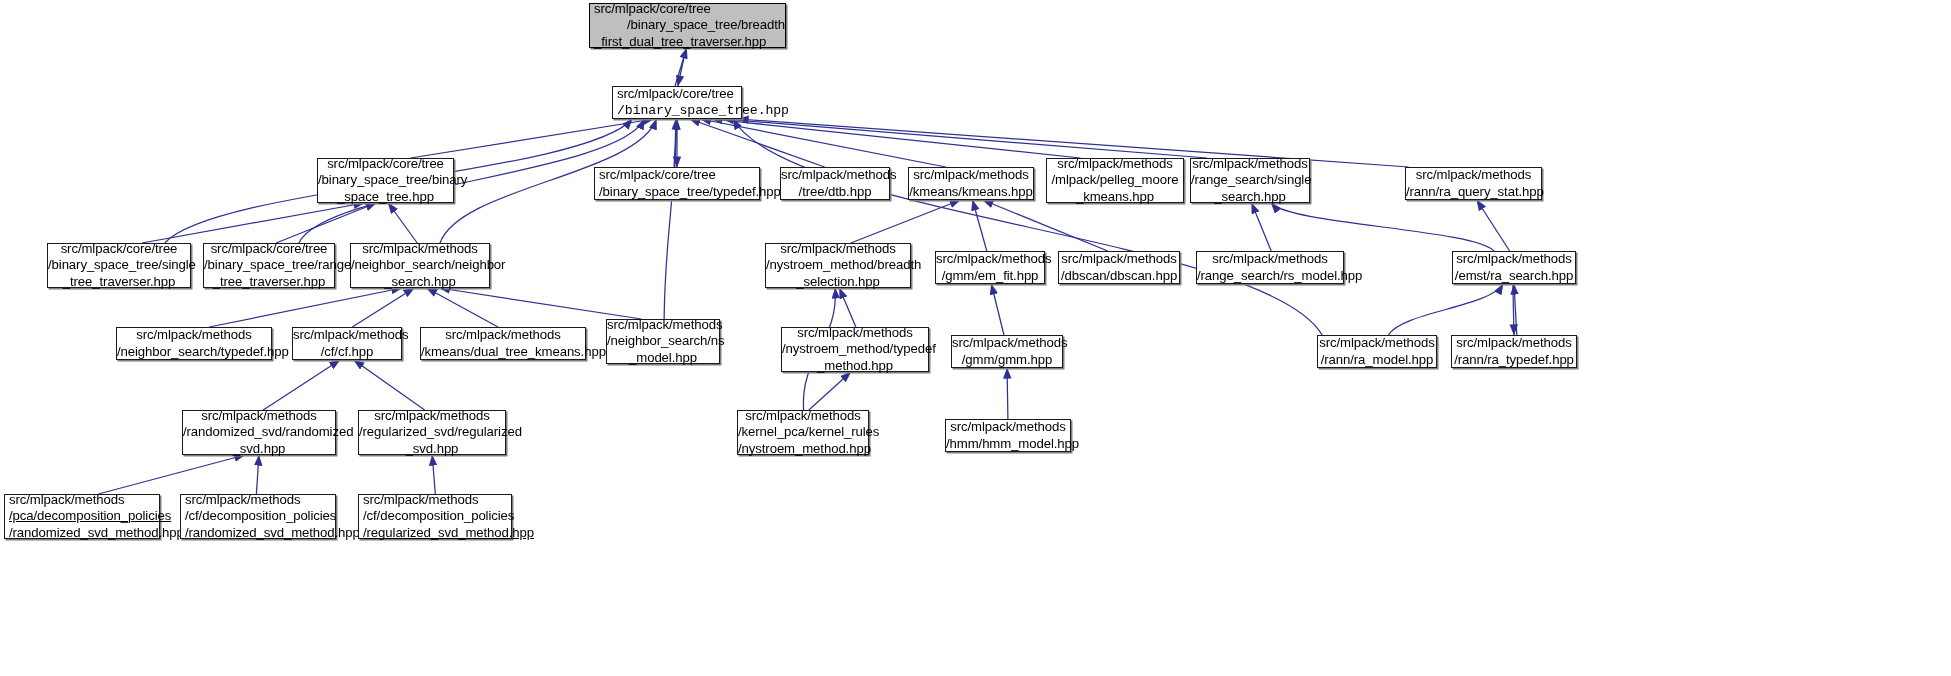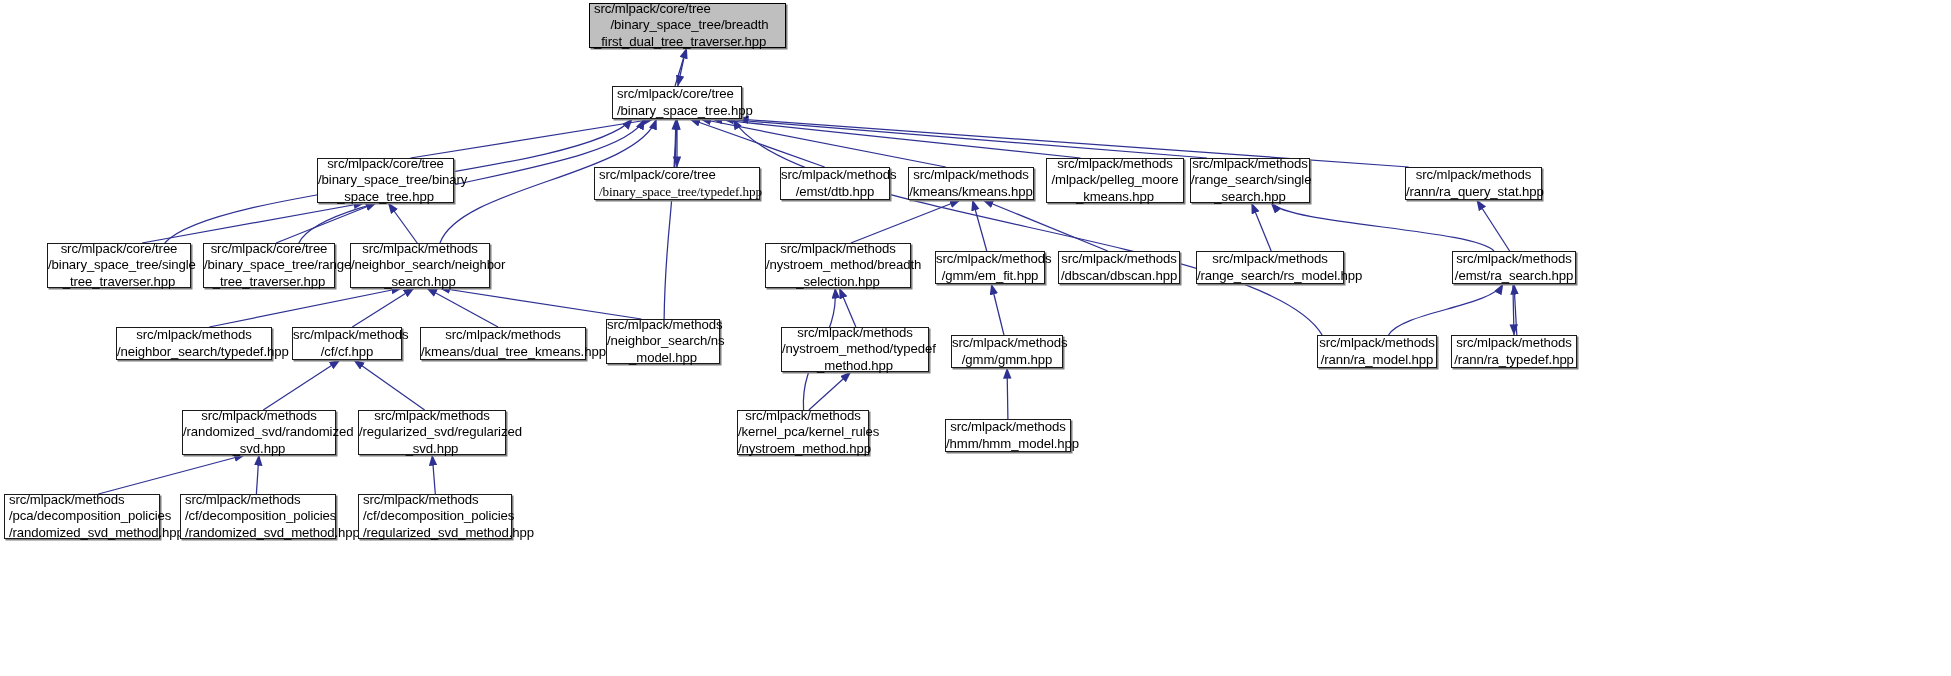--- a/index.html
+++ b/index.html
@@ -97,25 +97,25 @@
         <path d="M424.64,410 L353.8,360" marker-end="url(#arrow)"></path>
         <path d="M808.8399999999999,410 L850.84,372" marker-end="url(#arrow)"></path>
         <path d="M803.56,410 C800.324,355.1 838.436,342.9 835.2,288" marker-end="url(#arrow)"></path>
         <path d="M1007.92,419 L1007.08,368" marker-end="url(#arrow)"></path>
         <path d="M98.39999999999999,494 L244.84,455" marker-end="url(#arrow)"></path>
         <path d="M256.4,494 L258.92,455" marker-end="url(#arrow)"></path>
         <path d="M435.32,494 L432.24,455" marker-end="url(#arrow)"></path>
       </g>
   </svg>
   <div id="node-layer">
-      <div class="node root" style="left: 589px; top: 3px; width: 197px; height: 45px; align-items: flex-start; text-align: left; padding-left: 4px;"><span class="ln" style="text-align: left;">src/mlpack/core/tree</span><span class="ln" style="text-align: center;">/binary_space_tree/breadth</span><span class="ln" style="text-align: left;">_first_dual_tree_traverser.hpp</span></div>
-      <div class="node" style="left: 612px; top: 86px; width: 130px; height: 33px; align-items: flex-start; text-align: left; padding-left: 4px;"><span class="ln" style="text-align: left;">src/mlpack/core/tree</span><span class="ln" style="text-align: left;">/binary_space_tree.hpp</span></div>
+      <div class="node root" style="left: 589px; top: 3px; width: 197px; height: 45px; align-items: flex-start; text-align: left; padding-left: 4px;"><span class="ln" style="text-align: left;">src/mlpack/core/tree</span><span class="ln" style="text-align: right;">/binary_space_tree/breadth</span><span class="ln" style="text-align: left;">_first_dual_tree_traverser.hpp</span></div>
+      <div class="node" style="left: 612px; top: 86px; width: 130px; height: 33px; align-items: flex-start; text-align: left; padding-left: 4px;"><span class="ln" style="text-align: left;">src/mlpack/core/tree</span><span class="ln" style="text-align: left; font-family: Liberation Mono, monospace;">/binary_space_tree.hpp</span></div>
       <div class="node" style="left: 317px; top: 158px; width: 137px; height: 45px;"><span class="ln">src/mlpack/core/tree</span><span class="ln">/binary_space_tree/binary</span><span class="ln">_space_tree.hpp</span></div>
-      <div class="node" style="left: 594px; top: 167px; width: 166px; height: 33px; align-items: flex-start; text-align: left; padding-left: 4px;"><span class="ln" style="text-align: left;">src/mlpack/core/tree</span><span class="ln" style="text-align: right; font-family: Liberation Serif, serif;">/binary_space_tree/typedef.hpp</span></div>
-      <div class="node" style="left: 780px; top: 167px; width: 110px; height: 33px;"><span class="ln">src/mlpack/methods</span><span class="ln">/emst/dtb.hpp</span></div>
+      <div class="node" style="left: 594px; top: 167px; width: 166px; height: 33px; align-items: flex-start; text-align: left; padding-left: 4px;"><span class="ln" style="text-align: left;">src/mlpack/core/tree</span><span class="ln" style="text-align: right;">/binary_space_tree/typedef.hpp</span></div>
+      <div class="node" style="left: 780px; top: 167px; width: 110px; height: 33px;"><span class="ln">src/mlpack/methods</span><span class="ln">/tree/dtb.hpp</span></div>
       <div class="node" style="left: 908px; top: 167px; width: 126px; height: 33px;"><span class="ln">src/mlpack/methods</span><span class="ln">/kmeans/kmeans.hpp</span></div>
       <div class="node" style="left: 1046px; top: 158px; width: 138px; height: 45px;"><span class="ln">src/mlpack/methods</span><span class="ln">/mlpack/pelleg_moore</span><span class="ln">_kmeans.hpp</span></div>
       <div class="node" style="left: 1190px; top: 158px; width: 120px; height: 45px;"><span class="ln">src/mlpack/methods</span><span class="ln">/range_search/single</span><span class="ln">_search.hpp</span></div>
       <div class="node" style="left: 1405px; top: 167px; width: 137px; height: 33px;"><span class="ln">src/mlpack/methods</span><span class="ln">/rann/ra_query_stat.hpp</span></div>
       <div class="node" style="left: 47px; top: 243px; width: 144px; height: 45px;"><span class="ln">src/mlpack/core/tree</span><span class="ln">/binary_space_tree/single</span><span class="ln">_tree_traverser.hpp</span></div>
       <div class="node" style="left: 203px; top: 243px; width: 132px; height: 45px;"><span class="ln">src/mlpack/core/tree</span><span class="ln">/binary_space_tree/range</span><span class="ln">_tree_traverser.hpp</span></div>
       <div class="node" style="left: 350px; top: 243px; width: 140px; height: 45px;"><span class="ln">src/mlpack/methods</span><span class="ln">/neighbor_search/neighbor</span><span class="ln">_search.hpp</span></div>
       <div class="node" style="left: 765px; top: 243px; width: 146px; height: 45px;"><span class="ln">src/mlpack/methods</span><span class="ln">/nystroem_method/breadth</span><span class="ln">_selection.hpp</span></div>
       <div class="node" style="left: 935px; top: 251px; width: 110px; height: 33px;"><span class="ln">src/mlpack/methods</span><span class="ln">/gmm/em_fit.hpp</span></div>
       <div class="node" style="left: 1058px; top: 251px; width: 122px; height: 33px;"><span class="ln">src/mlpack/methods</span><span class="ln">/dbscan/dbscan.hpp</span></div>
@@ -126,17 +126,17 @@
       <div class="node" style="left: 420px; top: 327px; width: 166px; height: 33px;"><span class="ln">src/mlpack/methods</span><span class="ln">/kmeans/dual_tree_kmeans.hpp</span></div>
       <div class="node" style="left: 606px; top: 319px; width: 114px; height: 45px;"><span class="ln">src/mlpack/methods</span><span class="ln">/neighbor_search/ns</span><span class="ln">_model.hpp</span></div>
       <div class="node" style="left: 781px; top: 327px; width: 148px; height: 45px;"><span class="ln">src/mlpack/methods</span><span class="ln">/nystroem_method/typedef</span><span class="ln">_method.hpp</span></div>
       <div class="node" style="left: 951px; top: 335px; width: 112px; height: 33px;"><span class="ln">src/mlpack/methods</span><span class="ln">/gmm/gmm.hpp</span></div>
       <div class="node" style="left: 1317px; top: 335px; width: 120px; height: 33px;"><span class="ln">src/mlpack/methods</span><span class="ln">/rann/ra_model.hpp</span></div>
       <div class="node" style="left: 1451px; top: 335px; width: 126px; height: 33px;"><span class="ln">src/mlpack/methods</span><span class="ln">/rann/ra_typedef.hpp</span></div>
       <div class="node" style="left: 182px; top: 410px; width: 154px; height: 45px;"><span class="ln">src/mlpack/methods</span><span class="ln">/randomized_svd/randomized</span><span class="ln">_svd.hpp</span></div>
       <div class="node" style="left: 358px; top: 410px; width: 148px; height: 45px;"><span class="ln">src/mlpack/methods</span><span class="ln">/regularized_svd/regularized</span><span class="ln">_svd.hpp</span></div>
       <div class="node" style="left: 737px; top: 410px; width: 132px; height: 45px;"><span class="ln">src/mlpack/methods</span><span class="ln">/kernel_pca/kernel_rules</span><span class="ln">/nystroem_method.hpp</span></div>
       <div class="node" style="left: 945px; top: 419px; width: 126px; height: 33px;"><span class="ln">src/mlpack/methods</span><span class="ln">/hmm/hmm_model.hpp</span></div>
-      <div class="node" style="left: 4px; top: 494px; width: 156px; height: 45px; align-items: flex-start; text-align: left; padding-left: 4px;"><span class="ln" style="text-align: left;">src/mlpack/methods</span><span class="ln" style="text-align: right;">/pca/decomposition_policies</span><span class="ln" style="text-align: left;">/randomized_svd_method.hpp</span></div>
+      <div class="node" style="left: 4px; top: 494px; width: 156px; height: 45px; align-items: flex-start; text-align: left; padding-left: 4px;"><span class="ln" style="text-align: left;">src/mlpack/methods</span><span class="ln" style="text-align: right; text-decoration: underline;">/pca/decomposition_policies</span><span class="ln" style="text-align: left;">/randomized_svd_method.hpp</span></div>
       <div class="node" style="left: 180px; top: 494px; width: 156px; height: 45px; align-items: flex-start; text-align: left; padding-left: 4px;"><span class="ln" style="text-align: left;">src/mlpack/methods</span><span class="ln" style="text-align: left;">/cf/decomposition_policies</span><span class="ln" style="text-align: left;">/randomized_svd_method.hpp</span></div>
-      <div class="node" style="left: 358px; top: 494px; width: 154px; height: 45px; align-items: flex-start; text-align: left; padding-left: 4px;"><span class="ln" style="text-align: left;">src/mlpack/methods</span><span class="ln" style="text-align: left;">/cf/decomposition_policies</span><span class="ln" style="text-align: left;">/regularized_svd_method.hpp</span></div>
+      <div class="node" style="left: 358px; top: 494px; width: 154px; height: 45px; align-items: flex-start; text-align: left; padding-left: 4px;"><span class="ln" style="text-align: left;">src/mlpack/methods</span><span class="ln" style="text-align: left;">/cf/decomposition_policies</span><span class="ln" style="text-align: left; text-decoration: underline;">/regularized_svd_method.hpp</span></div>
     </div>
 </div>
 
 </body></html>

